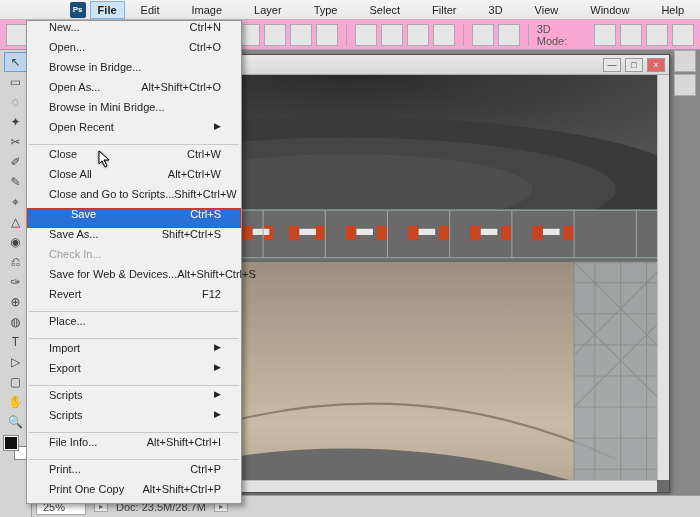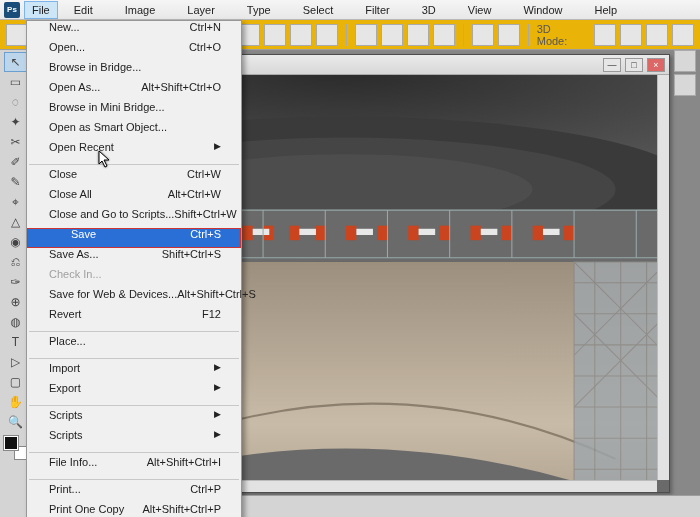--- a/index.html
+++ b/index.html
@@ -1,23 +1,23 @@
 <!DOCTYPE html>
 <html><head>
 <meta charset="utf-8">
 <style>
 * { margin: 0; padding: 0; box-sizing: border-box; font-family: "Segoe UI", Tahoma, sans-serif; font-size: 11px; }
 body { width: 700px; height: 517px; background: #d4d4d4; overflow: hidden; position: relative; }
 
-.menubar { height: 20px; background: linear-gradient(#f5f5f5,#e8e8e8); border-bottom: 1px solid #b8b8b8; display: flex; align-items: center; padding-left: 4px; }
+.menubar { height: 20px; background: linear-gradient(#f5f5f5,#e8e8e8); border-bottom: 1px solid #b8b8b8; display: flex; align-items: center; padding-left: 4px; justify-content: flex-end; }
 .app-icon { width: 16px; height: 16px; background: #1a4d7a; border-radius: 2px; margin-right: 4px; display:flex;align-items:center;justify-content:center;color:#fff;font-size:8px;font-weight:bold; }
 .menubar .mi { padding: 3px 16px; color: #222; cursor: default; }
-.menubar .mi.open { background: #cde6f7; border: 1px solid #7eb4ea; padding: 2px 7px; }
-
-.options-bar { height: 30px; background: #eab308; border-bottom: 1px solid #9e9e9e; display:flex; align-items:center; padding: 0 6px; gap:4px; }
+.menubar .mi.open { background: #cde6f7; border: 1px solid #7eb4ea; padding: 2px 7px; font-weight: bold; }
+
+.options-bar { height: 30px; background: #f9a8d4; border-bottom: 1px solid #9e9e9e; display:flex; align-items:center; padding: 0 6px; gap:4px; }
 .opt-icon { width: 22px; height: 22px; background: #e6e6e6; border: 1px solid #aaa; }
 .opt-sep { width: 1px; height: 22px; background: #aaa; margin: 0 4px; }
 .opt-label { color:#555; margin-left: auto; margin-right:6px; }
 
 .workspace { position: absolute; top: 50px; left: 0; right: 0; bottom: 0; display: flex; }
 
 .toolbox { width: 32px; background: #d4d4d4; border-right: 1px solid #9e9e9e; display:flex; flex-direction:column; align-items:center; padding-top:2px; gap:0; }
 .tool { width: 24px; height: 20px; display:flex; align-items:center; justify-content:center; color:#444; font-size:12px; cursor:default; border:1px solid transparent; }
 .tool.sel { background:#bcd5ea; border:1px solid #6a9fcf; }
 .swatches { margin-top:4px; position:relative; width:24px; height:24px; }
@@ -240,23 +240,20 @@
       <span>Browse in Bridge...</span>
     </div>
     <div class="dd-row">
       <span>Open As...</span>
       <span class="shortcut">Alt+Shift+Ctrl+O</span>
     </div>
     <div class="dd-row">
       <span>Browse in Mini Bridge...</span>
     </div>
     <div class="dd-row">
-      <span>Open as Smart Object...</span>
-    </div>
-    <div class="dd-row">
       <span>Open Recent</span>
       <span class="sub">▶</span>
     </div>
     <div class="dd-sep"></div>
     <div class="dd-row">
       <span>Close</span>
       <span class="shortcut">Ctrl+W</span>
     </div>
     <div class="dd-row">
       <span>Close All</span>

